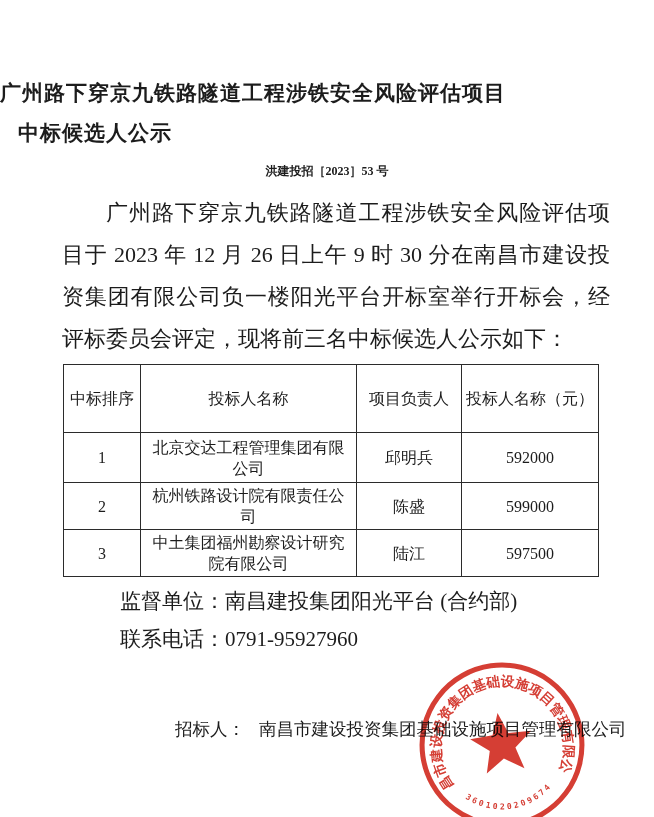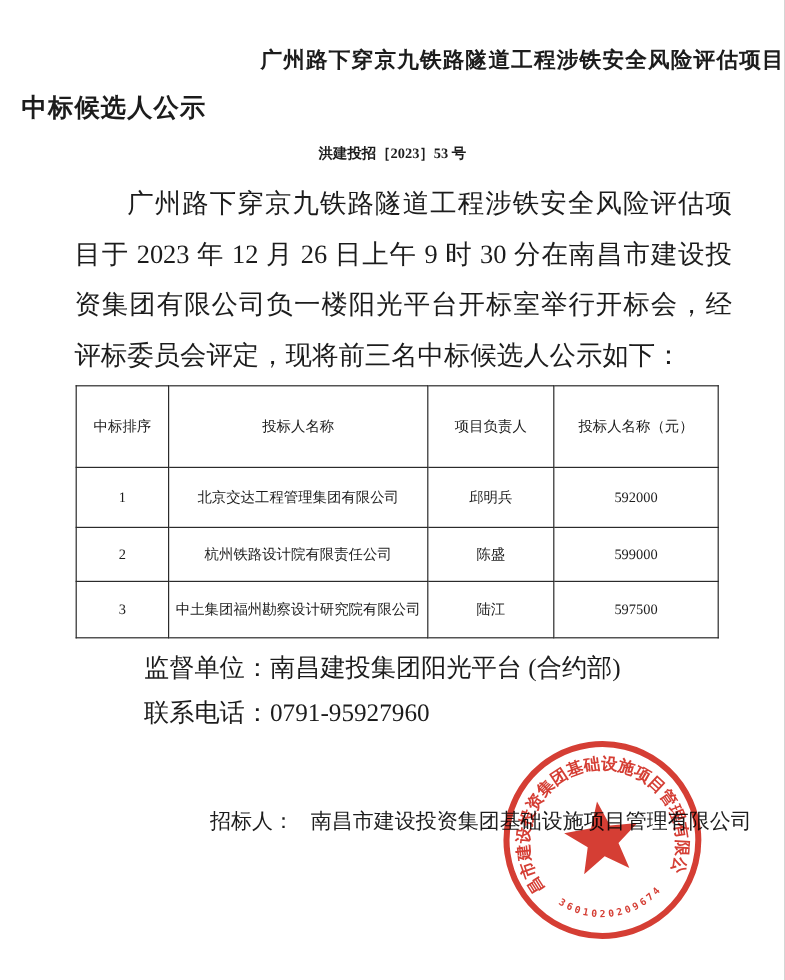--- a/index.html
+++ b/index.html
@@ -8,23 +8,23 @@
     position: relative;
     width: 654px;
     height: 817px;
     margin: 0 auto;
     background: #ffffff;
     font-family: "Liberation Serif", "DejaVu Serif", serif;
     color: #1c1c1c;
     overflow: hidden;
   }
   .title-line1 {
-    padding-top: 35px;
-    text-align: right;
-    font-size: 18px;
+    padding-top: 78px;
+    text-align: left;
+    font-size: 21px;
     font-weight: bold;
     letter-spacing: 1px;
     line-height: 30px;
   }
   .title-line2 {
     margin-top: 10px;
     text-align: left;
     font-size: 21px;
     font-weight: bold;
     letter-spacing: 1px;
@@ -43,21 +43,21 @@
     font-size: 22px;
     line-height: 42px;
     text-align: justify;
     text-indent: 2em;
   }
   table.candidates {
     margin: 4px 0 0 63px;
     width: 535px;
     border-collapse: collapse;
     table-layout: fixed;
-    font-size: 12px;
+    font-size: 16px;
   }
   table.candidates td, table.candidates th {
     border: 1.6px solid #2b2b2b;
     text-align: center;
     vertical-align: middle;
     font-weight: normal;
     line-height: 21px;
     padding: 2px 4px;
   }
   tr.hdr { height: 68px; }

